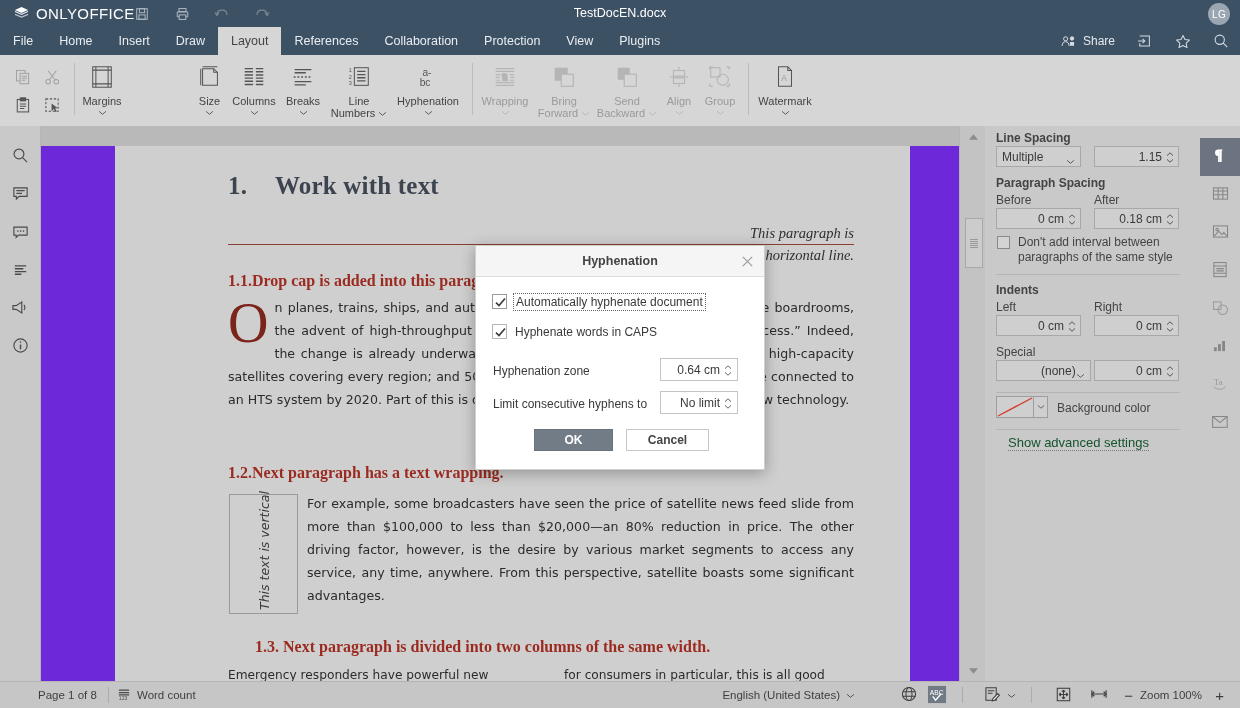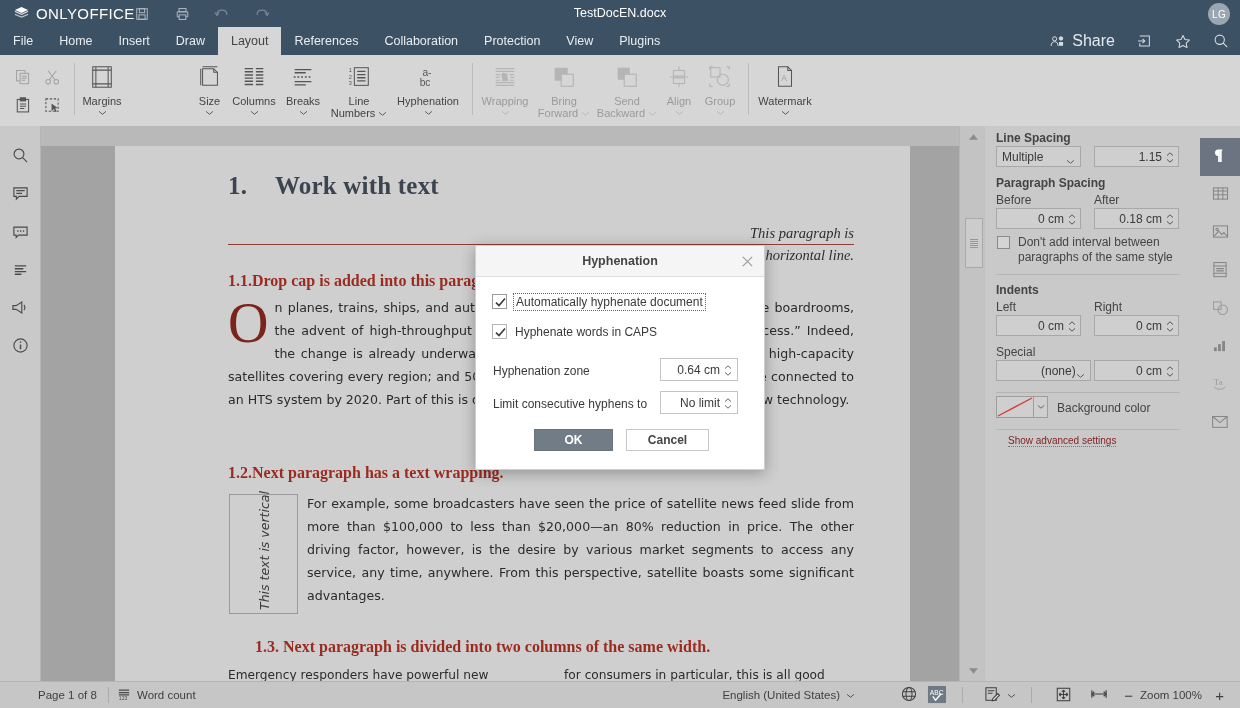--- a/index.html
+++ b/index.html
@@ -41,21 +41,21 @@
     position:absolute;left:0;top:27px;width:1240px;height:28px;
     background:#3d5165;
   }
   .menu-items{position:absolute;left:0;top:0;display:flex;height:28px;align-items:stretch;}
   .menu-item{
     display:flex;align-items:center;padding:0 13px;height:28px;
     font-size:12.5px;color:#e9edf1;cursor:default;
   }
   .menu-item.active{background:#d6d6d6;color:#444;}
   .menu-right{position:absolute;right:0;top:0;height:28px;display:flex;align-items:center;gap:0px;}
-  .mr-btn{height:28px;display:flex;align-items:center;gap:6px;padding:0 11px;color:#e4e9ee;font-size:16px;}
+  .mr-btn{height:28px;display:flex;align-items:center;gap:6px;padding:0 11px;color:#e4e9ee;font-size:12px;}
   .mr-btn svg{display:block;opacity:.92;}
 
   
   .ribbon{
     position:absolute;left:0;top:55px;width:1240px;height:71px;
     background:#d6d6d6;border-bottom:1px solid #c2c2c2;
   }
   .clipgrp{position:absolute;left:6px;top:3px;width:62px;height:64px;}
   .clipbtn{position:absolute;width:26px;height:26px;display:flex;align-items:center;justify-content:center;}
   .vsep{position:absolute;top:8px;width:1px;height:52px;background:#bcbcbc;}
@@ -107,21 +107,21 @@
   .indent-bot{
     position:absolute;width:0;height:0;border-left:5px solid transparent;border-right:5px solid transparent;
     border-bottom:6px solid #555;
   }
   .indent-sq{position:absolute;width:8px;height:6px;border:1px solid #555;background:#cfcfcf;}
   .tabmark{position:absolute;width:5px;height:5px;background:#3c3c3c;}
 
   
   .docarea{
     position:absolute;left:41px;top:126px;width:918px;height:556px;
-    background:#a3a3a3;overflow:hidden;
+    background:#6d28d9;overflow:hidden;
   }
   .docarea-top{position:absolute;left:0;top:0;width:918px;height:20px;background:#b9b9b9;}
   .page{
     position:absolute;left:74px;top:20px;width:795px;height:700px;
     background:#cfcfcf;
   }
   .pagebody{position:absolute;left:0;top:0;width:795px;}
 
   .h1{
     font-family:"Liberation Serif", serif;font-weight:bold;font-size:25px;color:#3c4450;
@@ -202,21 +202,21 @@
   }
   .hrule{position:absolute;height:0;border-top:1px solid #b4b4b4;}
   .bgcolor-swatch{
     position:absolute;width:38px;height:22px;background:#cfcfcf;border:1px solid #9d9d9d;box-sizing:border-box;
   }
   .bgcolor-dd{
     position:absolute;width:14px;height:22px;background:#cfcfcf;border:1px solid #9d9d9d;border-left:none;
     box-sizing:border-box;display:flex;align-items:center;justify-content:center;
   }
   .adv-link{
-    position:absolute;font-size:10px;color:#7f1d1d;border-bottom:1px dotted #7a7a7a;
+    position:absolute;font-size:13px;color:#14532d;border-bottom:1px dotted #7a7a7a;
   }
 
   
   .statusbar{
     position:absolute;left:0;bottom:0;width:1240px;height:26px;background:#c6c6c6;
     border-top:1px solid #b4b4b4;
   }
   .sb-item{position:absolute;top:0;height:26px;display:flex;align-items:center;gap:6px;font-size:11.5px;color:#3f3f3f;}
   .sb-sep{position:absolute;top:5px;width:1px;height:16px;background:#ababab;}
 

